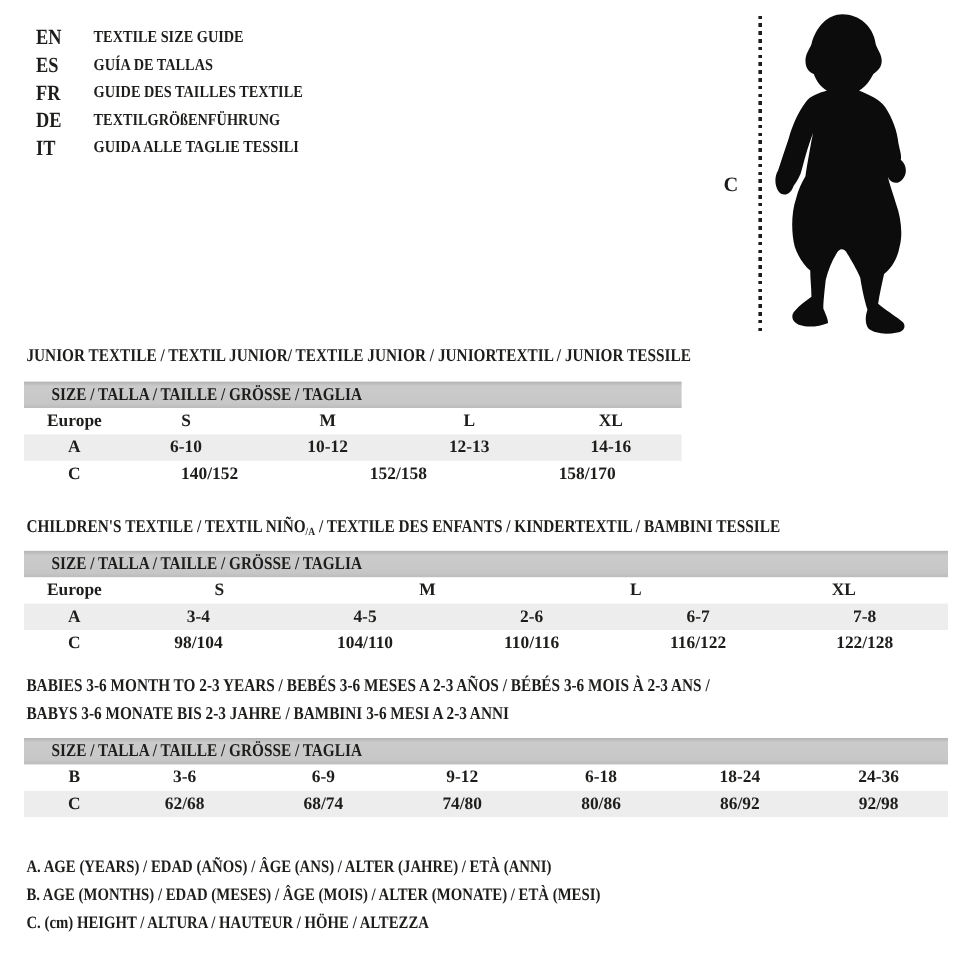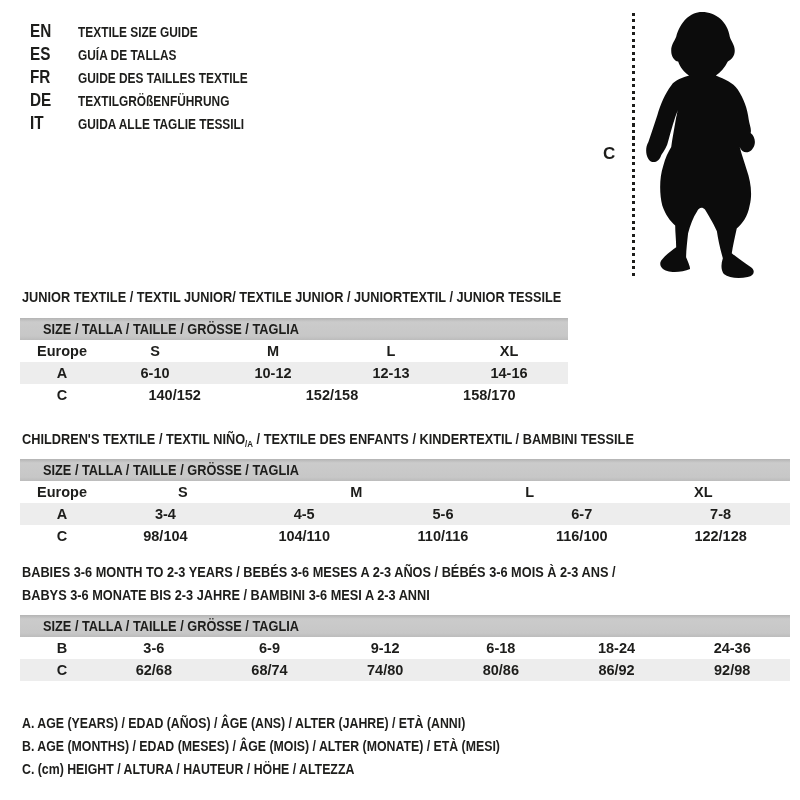--- a/index.html
+++ b/index.html
@@ -1,18 +1,18 @@
 <!DOCTYPE html>
 <html><head>
 <meta charset="utf-8">
 <style>
   html,body{margin:0;padding:0;background:#fff;}
   .page{
     position:relative;width:800px;height:800px;background:#ffffff;overflow:hidden;
-    font-family:Liberation Sans, sans-serif;color:#1d1d1b;
+    font-family:Liberation Serif, serif;color:#1d1d1b;
   }
   .cond{display:inline-block;transform:scaleX(0.85);transform-origin:0 50%;white-space:nowrap;}
 
   
   .lang-list{position:absolute;left:30px;top:20px;}
   .lang-row{display:flex;height:23px;align-items:center;}
   .lang-code{width:48px;font-weight:bold;font-size:18px;}
   .lang-title{font-weight:bold;font-size:14px;}
 
   
@@ -120,30 +120,30 @@
         <span class="tlabel">Europe</span>
         <span class="tcell">S</span>
         <span class="tcell">M</span>
         <span class="tcell">L</span>
         <span class="tcell">XL</span>
       </div>
       <div class="trow">
         <span class="tlabel">A</span>
         <span class="tcell">3-4</span>
         <span class="tcell">4-5</span>
-        <span class="tcell">5-6</span>
+        <span class="tcell">2-6</span>
         <span class="tcell">6-7</span>
         <span class="tcell">7-8</span>
       </div>
       <div class="trow">
         <span class="tlabel">C</span>
         <span class="tcell">98/104</span>
         <span class="tcell">104/110</span>
         <span class="tcell">110/116</span>
-        <span class="tcell">116/100</span>
+        <span class="tcell">116/122</span>
         <span class="tcell">122/128</span>
       </div>
     </div>
   </div>
 
   <div class="sec-title cond" style="top:564px;">BABIES 3-6 MONTH TO 2-3 YEARS / BEBÉS 3-6 MESES A 2-3 AÑOS / BÉBÉS 3-6 MOIS À 2-3 ANS /</div>
   <div class="sec-title cond" style="top:587px;">BABYS 3-6 MONATE BIS 2-3 JAHRE / BAMBINI 3-6 MESI A 2-3 ANNI</div>
   <div class="size-table" style="top:615px;width:770px;">
     <div class="thead"><span class="cond">SIZE / TALLA / TAILLE / GRÖSSE / TAGLIA</span></div>
     <div class="tbody">

